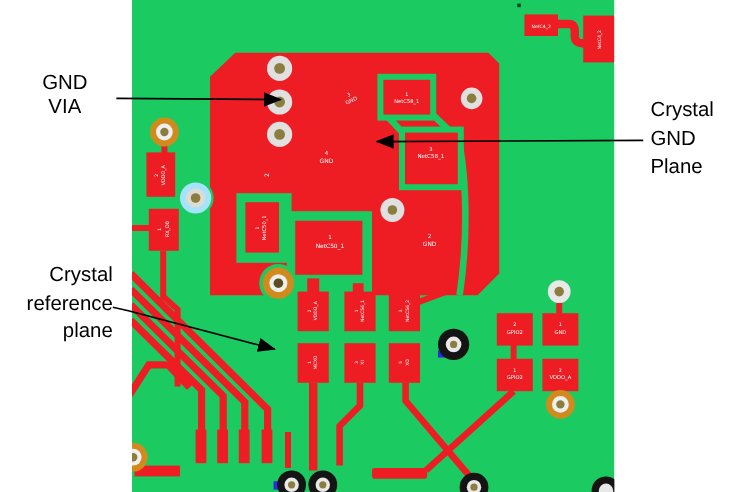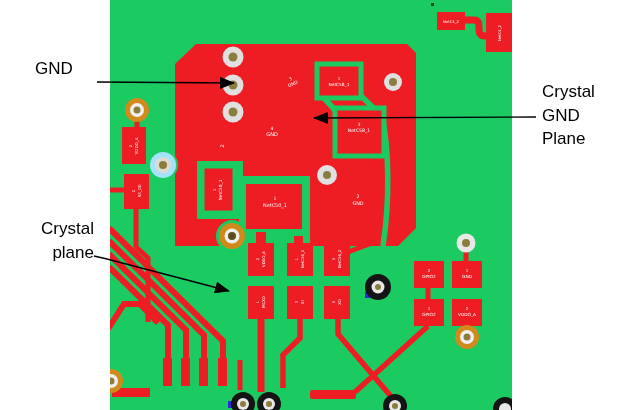--- a/index.html
+++ b/index.html
@@ -225,26 +225,28 @@
   </defs>
   <g stroke="#000" stroke-width="1.4" fill="none">
     <line x1="97" y1="82" x2="234" y2="83" marker-end="url(#ah)"></line>
     <line x1="536" y1="117" x2="314" y2="118" marker-end="url(#ah)"></line>
     <polyline points="94,256 107,259 229,291" marker-end="url(#ah)"></polyline>
   </g>
 </svg>
 
 <div class="ann" id="ann-gnd-via">
   <div>GND</div>
+  <div>VIA</div>
 </div>
 
 <div class="ann" id="ann-cgp">
   <div>Crystal</div>
   <div>GND</div>
   <div>Plane</div>
 </div>
 
 <div class="ann" id="ann-crp">
   <div>Crystal</div>
+  <div>reference</div>
   <div>plane</div>
 </div>
 
 </div>
 
 </body></html>

